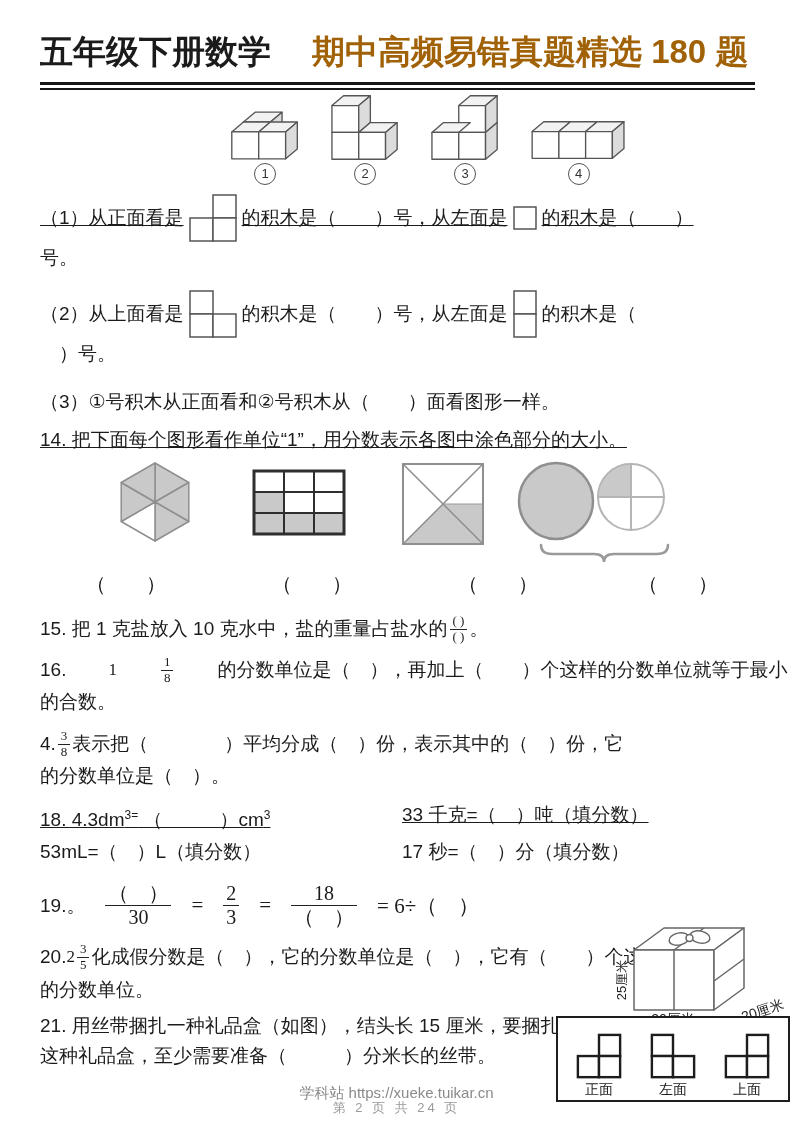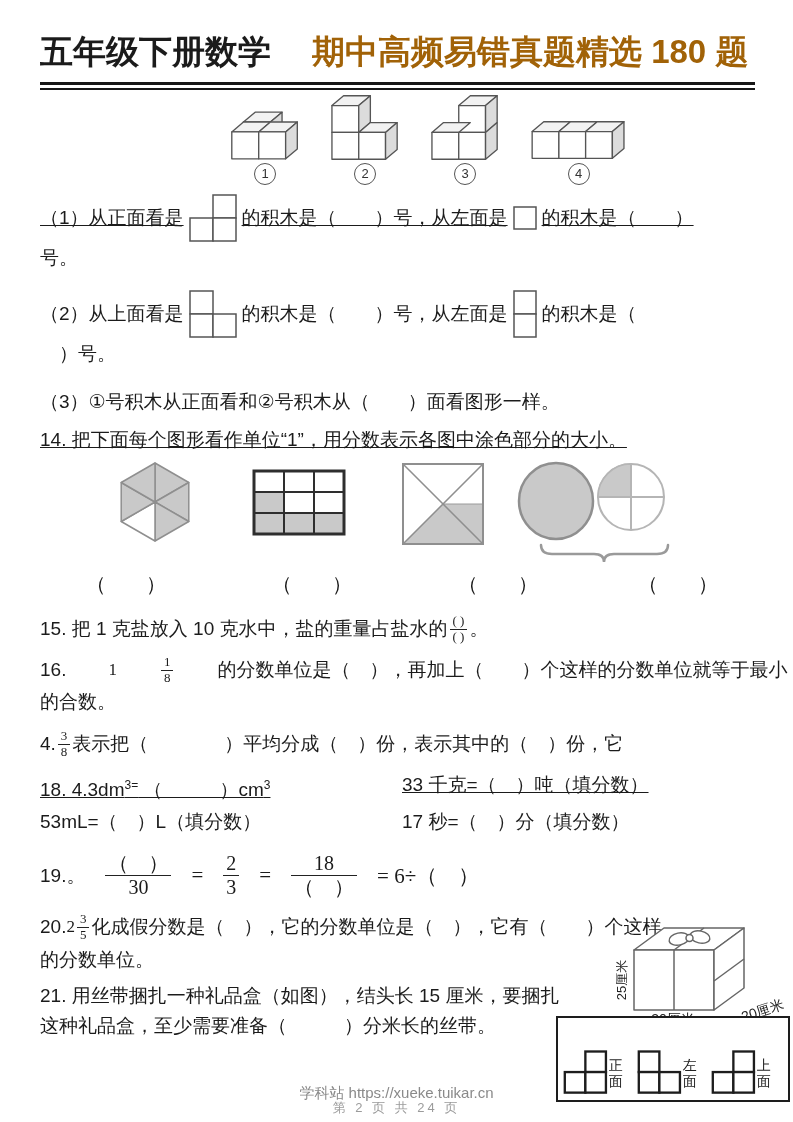--- a/index.html
+++ b/index.html
@@ -29,21 +29,21 @@
   .mint{font-family:"Liberation Serif","DejaVu Serif",serif;font-size:17px;vertical-align:middle;}
   .math{font-family:"Liberation Serif","DejaVu Serif",serif;font-size:21px;}
   .bigfrac{font-size:20px;}
   .twocol{display:flex;font-size:19px;line-height:32px;white-space:nowrap;}
   .twocol .left{width:362px;}
   sup{font-size:12px;}
   .giftbox{position:absolute;left:616px;top:918px;}
   .viewsbox{position:absolute;left:556px;top:1016px;width:234px;height:86px;
             border:2.5px solid #1d1d1d;display:flex;justify-content:space-around;
             align-items:flex-end;padding:4px 4px 3px 4px;box-sizing:border-box;background:#fff;}
-  .viewgrp{display:flex;flex-direction:row;align-items:center;}
+  .viewgrp{display:flex;flex-direction:column;align-items:center;}
   .viewgrp .vl{font-size:14px;line-height:16px;color:#222;}
   .footer{position:absolute;left:0;right:0;top:1060px;text-align:center;margin-top:24px;}
   .footer .site{font-size:15px;color:#8a8a8a;line-height:18px;}
   .footer .pg{font-size:13px;color:#9b9b9b;letter-spacing:3px;margin-top:-3px;}
   .gap8{margin-top:8px;text-decoration:underline;} .gap10{margin-top:10px;} .gap14{margin-top:14px;}
   .gap16{margin-top:16px;} .gap18{margin-top:18px;} .gap6{margin-top:6px;} .gap4{}
 </style>
 </head>
 <body>
 
@@ -227,20 +227,21 @@
     <div class="q">的合数。</div>
 
     <div class="row gap10" style="line-height:34px;">
       <span>4. </span>
       <span class="frac sfrac">
           <span class="n">3</span>
           <span class="d">8</span>
         </span>
       <span>表示把（　　　　）平均分成（　）份，表示其中的（　）份，它</span>
     </div>
+    <div class="q">的分数单位是（　）。</div>
 
     <div class="twocol gap8">
       <span class="left"><span>18. 4.3dm</span><sup>3=</sup><span> （　　　）cm</span><sup>3</sup></span>
       <span>33 千克=（　）吨（填分数）</span>
     </div>
     <div class="twocol gap4">
       <span class="left">53mL=（　）L（填分数）</span>
       <span>17 秒=（　）分（填分数）</span>
     </div>
 

